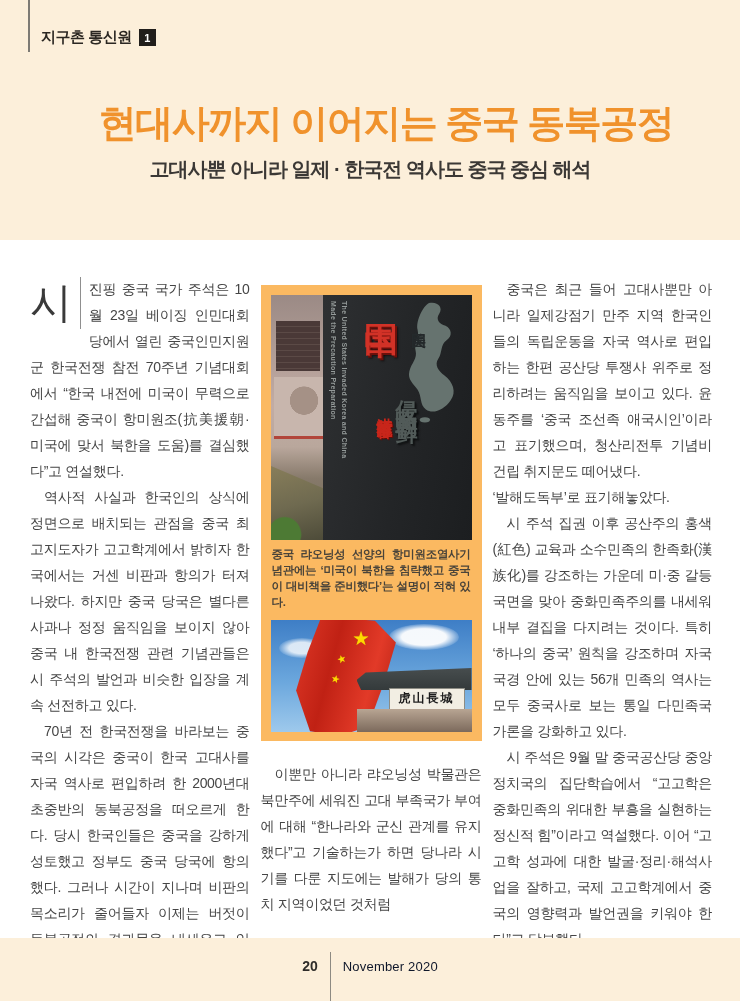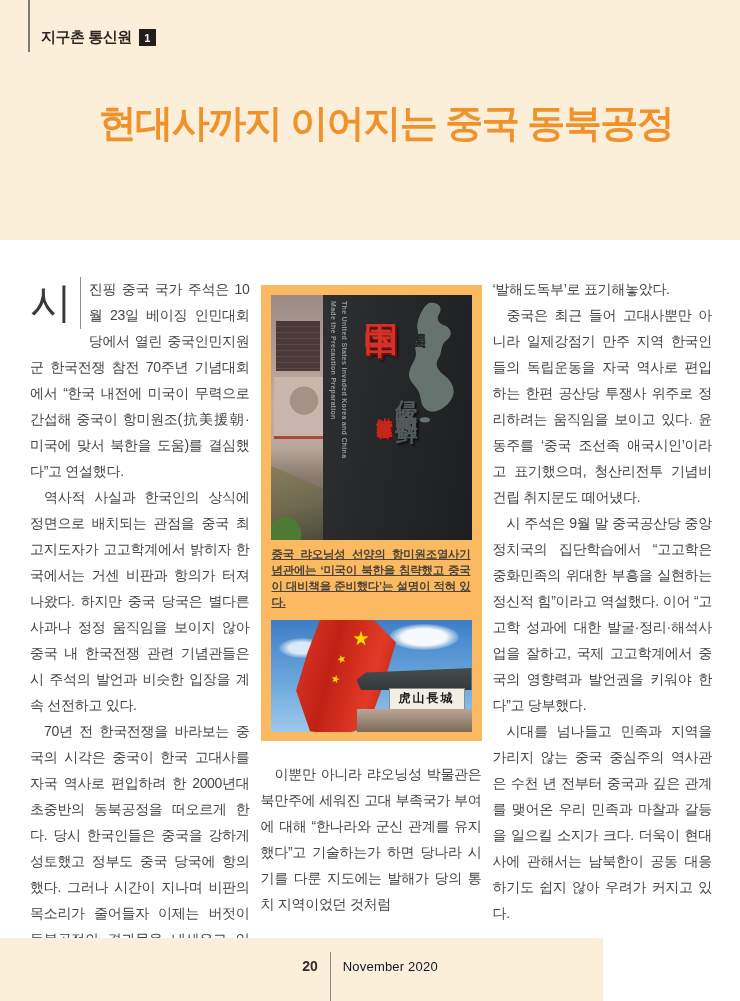--- a/index.html
+++ b/index.html
@@ -30,21 +30,21 @@
          text-align:justify; letter-spacing:-0.3px; }
   .col p.para { margin:0; text-indent:1em; }
   .col p.para.noindent { text-indent:0; }
   .dropcap { float:left; height:52px; display:flex; align-items:center;
              font-size:42px; line-height:52px; color:#3a3a3a;
              border-right:1px solid #8f8f8f; padding:0 8px 0 0; margin:1px 8px 0 0; }
 
   
   .photo-box { margin-top:9px; width:221px; background:#fbb961; padding:10px 10px 9px 10px; }
   .caption { font-size:11.5px; line-height:16px; font-weight:bold; color:#4a443a;
-             text-align:justify; letter-spacing:-0.3px; margin:6px 1px 10px 1px; text-indent:0 !important;text-decoration:underline; }
+             text-align:justify; letter-spacing:-0.3px; margin:6px 1px 10px 1px; text-indent:0 !important; }
   .caption.last { margin-bottom:0; }
 
   
   .photo1 { position:relative; width:201px; height:245px; overflow:hidden; background:#27292b; }
   .p1-wall { position:absolute; left:0; top:0; width:58px; height:245px;
              background:linear-gradient(180deg,#9b8a85 0%,#c2aca4 45%,#b9a79c 62%,#86796a 75%,#6e6a55 100%); }
   .p1-board-dark { position:absolute; left:5px; top:26px; width:44px; height:50px; background:#4a3937;
              background-image:repeating-linear-gradient(180deg,#4a3937 0 5px,#5b4a46 5px 6px); }
   .p1-board-map { position:absolute; left:3px; top:82px; width:50px; height:62px; background:#c8b6ad;
              background-image:radial-gradient(circle at 60% 40%, #a59186 0 30%, transparent 31%); border-bottom:3px solid #b2453a; }
@@ -88,39 +88,40 @@
             background:linear-gradient(180deg,#474d4e 0%,#343a3b 100%);
             clip-path:polygon(0 55%, 8% 20%, 100% 0, 100% 100%, 4% 100%); }
   .p2-sign { position:absolute; left:118px; top:68px; width:76px; height:35px;
             background:#f2eee3; border:1px solid #8c8c84; color:#1c1c1c;
             font-family:"Liberation Serif", serif; font-size:12px; font-weight:bold;
             text-align:center; line-height:19px; letter-spacing:2px; }
   .p2-under { position:absolute; left:86px; top:89px; width:115px; height:23px;
             background:linear-gradient(180deg,#b8a593 0%,#7c6a5c 100%); }
 
   
-  .footer { position:absolute; top:938px; left:0; width:603px; height:63px; background:#fcefda; }
+  .footer { position:absolute; top:938px; left:0; width:740px; height:63px; background:#fcefda; }
   .footer-inner { position:absolute; left:0; top:14px; width:740px; display:flex;
             justify-content:center; align-items:flex-start; gap:12px; }
   .page-num { font-size:14px; font-weight:bold; color:#2e2c29; padding-top:6px; }
   .footer-divider { width:1px; height:49px; background:#8d8a82; }
   .issue { font-size:13px; color:#0f172a; padding-top:7px; letter-spacing:0.2px; }
 </style>
 </head>
 <body>
 
 <div class="page">
 
   <div class="top-band">
     <div class="section-rule"></div>
     <div class="section-tag">
       <span>지구촌 통신원</span>
       <span class="num-badge">1</span>
     </div>
     <h1 class="title">현대사까지 이어지는 중국 동북공정</h1>
+    <h2 class="subtitle">고대사뿐 아니라 일제 · 한국전 역사도 중국 중심 해석</h2>
   </div>
 
   <div class="article">
     <div class="cols">
 
       <div class="col">
         <p class="para noindent">
           <span class="dropcap">시</span><span>진핑 중국 국가 주석은 10월 23일 베이징 인민대회당에서 열린 중국인민지원군 한국전쟁 참전 70주년 기념대회에서 “한국 내전에 미국이 무력으로 간섭해 중국이 항미원조(抗美援朝·미국에 맞서 북한을 도움)를 결심했다”고 연설했다.</span>
         </p>
         <p class="para">역사적 사실과 한국인의 상식에 정면으로 배치되는 관점을 중국 최고지도자가 고고학계에서 밝히자 한국에서는 거센 비판과 항의가 터져 나왔다. 하지만 중국 당국은 별다른 사과나 정정 움직임을 보이지 않아 중국 내 한국전쟁 관련 기념관들은 시 주석의 발언과 비슷한 입장을 계속 선전하고 있다.</p>
@@ -163,22 +164,23 @@
             <div class="p2-roof"></div>
             <div class="p2-sign">虎山長城</div>
             <div class="p2-under"></div>
           </div>
         </div>
 
         <p class="para" style="margin-top:20px;">이뿐만 아니라 랴오닝성 박물관은 북만주에 세워진 고대 부족국가 부여에 대해 “한나라와 군신 관계를 유지했다”고 기술하는가 하면 당나라 시기를 다룬 지도에는 발해가 당의 통치 지역이었던 것처럼</p>
       </div>
 
       <div class="col">
+        <p class="para">중국은 최근 들어 고대사뿐만 아니라 일제강점기 만주 지역 한국인들의 독립운동을 자국 역사로 편입하는 한편 공산당 투쟁사 위주로 정리하려는 움직임을 보이고 있다. 윤동주를 ‘중국 조선족 애국시인’이라고 표기했으며, 청산리전투 기념비 건립 취지문도 떼어냈다.</p>
         <p class="para noindent">‘발해도독부’로 표기해놓았다.</p>
-        <p class="para">중국은 최근 들어 고대사뿐만 아니라 일제강점기 만주 지역 한국인들의 독립운동을 자국 역사로 편입하는 한편 공산당 투쟁사 위주로 정리하려는 움직임을 보이고 있다. 윤동주를 ‘중국 조선족 애국시인’이라고 표기했으며, 청산리전투 기념비 건립 취지문도 떼어냈다.</p>
+        <p class="para">시 주석 집권 이후 공산주의 홍색(紅色) 교육과 소수민족의 한족화(漢族化)를 강조하는 가운데 미·중 갈등 국면을 맞아 중화민족주의를 내세워 내부 결집을 다지려는 것이다. 특히 ‘하나의 중국’ 원칙을 강조하며 자국 국경 안에 있는 56개 민족의 역사는 모두 중국사로 보는 통일 다민족국가론을 강화하고 있다.</p>
         <p class="para">시 주석은 9월 말 중국공산당 중앙정치국의 집단학습에서 “고고학은 중화민족의 위대한 부흥을 실현하는 정신적 힘”이라고 역설했다. 이어 “고고학 성과에 대한 발굴·정리·해석사업을 잘하고, 국제 고고학계에서 중국의 영향력과 발언권을 키워야 한다”고 당부했다.</p>
         <p class="para">
           <span>시대를 넘나들고 민족과 지역을 가리지 않는 중국 중심주의 역사관은 수천 년 전부터 중국과 깊은 관계를 맺어온 우리 민족과 마찰과 갈등을 일으킬 소지가 크다. 더욱이 현대사에 관해서는 남북한이 공동 대응하기도 쉽지 않아 우려가 커지고 있다.</span>
           
         </p>
 
       </div>
 
     </div>
   </div>

